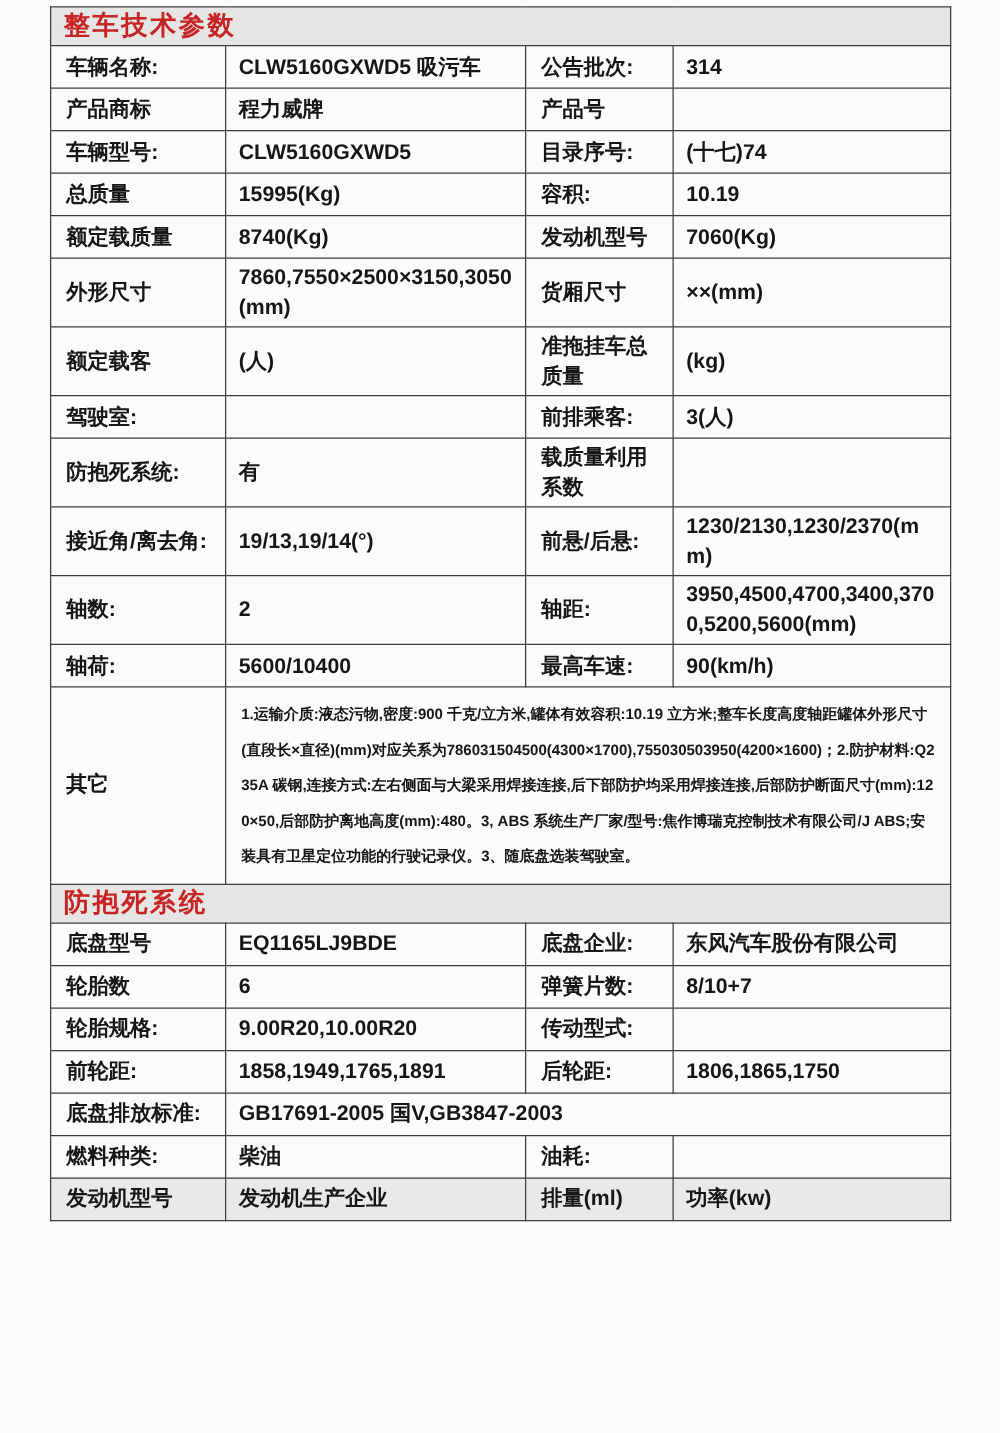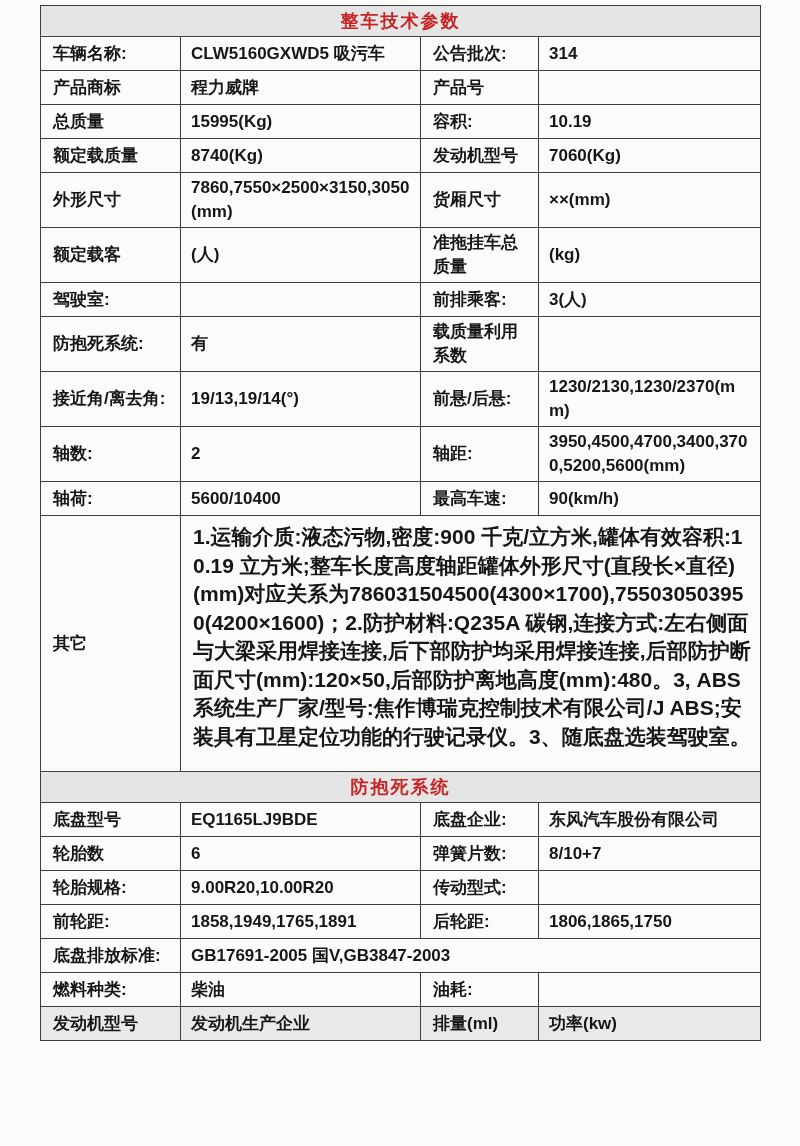--- a/index.html
+++ b/index.html
@@ -25,31 +25,30 @@
     vertical-align:middle;
     overflow-wrap:break-word;
     word-break:break-all;
   }
   tr { height:34px; }
   .lab { padding-left:12px;margin-top:21px; }
   tr.sec-hd { height:31px; }
   tr.sec-hd td {
     background:var(--hd-bg,#e5e5e5);
     color:var(--hd-text,#c62424);
-    text-align:center;
-    font-size:18px;
+    font-size:21px;
     letter-spacing:2px;
     padding:2px 10px;
   }
   tr.eng-hd td { background:var(--eng-bg,#e9e9e9); }
   td.red { color:var(--red,#a83232); }
   td.other-cell {
     line-height:28.5px;
-    font-size:21px;
-    padding:7px 8px 20px 12px;
+    font-size:12px;
+    padding:7px 8px 7px 12px;
     vertical-align:top;
   }
   td.other-lab { vertical-align:middle; }
 </style>
 </head>
 <body>
 
 <div class="sheet">
 <table class="spec">
   <colgroup>
@@ -68,20 +67,26 @@
     <td class="lab">车辆名称:</td>
     <td>CLW5160GXWD5 吸污车</td>
     <td class="lab">公告批次:</td>
     <td>314</td>
   </tr>
   <tr>
     <td class="lab">产品商标</td>
     <td>程力威牌</td>
     <td class="lab">产品号</td>
     <td></td>
+  </tr>
+  <tr>
+    <td class="lab">车辆型号:</td>
+    <td>CLW5160GXWD5</td>
+    <td class="lab">目录序号:</td>
+    <td>(十七)74</td>
   </tr>
   <tr>
     <td class="lab">总质量</td>
     <td>15995(Kg)</td>
     <td class="lab">容积:</td>
     <td>10.19</td>
   </tr>
   <tr>
     <td class="lab">额定载质量</td>
     <td>8740(Kg)</td>

